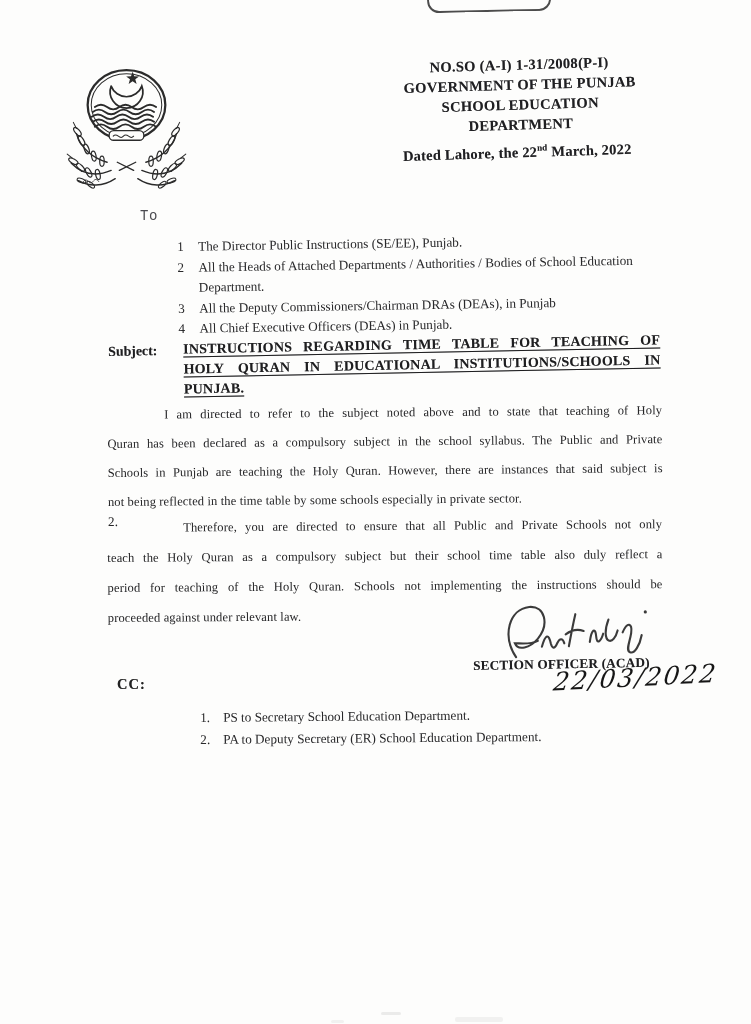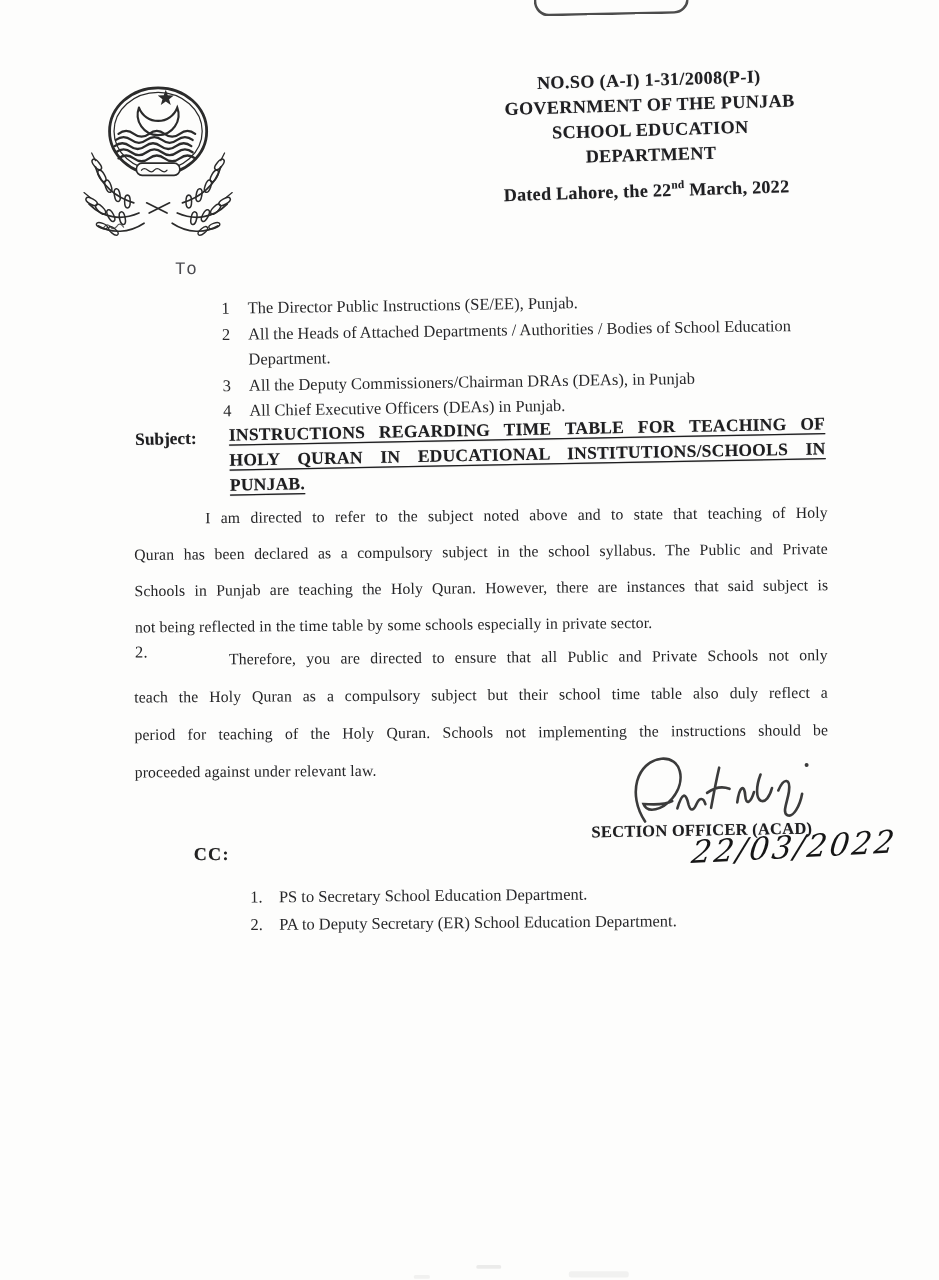--- a/index.html
+++ b/index.html
@@ -82,21 +82,21 @@
     position:absolute;left:3px;top:58px;font-weight:bold;font-size:13.2px;
     letter-spacing:.2px;color:#1e1e20;white-space:nowrap;
   }
   .sig-date{
     position:absolute;left:83px;top:66px;
     font-family:"DejaVu Serif","Liberation Serif",serif;
     font-style:italic;font-size:25px;letter-spacing:2px;color:#161616;
     transform:rotate(-2deg) skewX(-10deg);white-space:nowrap;
   }
   
-  .cc-label{left:117px;top:676px;font-weight:bold;font-size:14.5px;letter-spacing:1px;color:#222;margin-left:38px;}
+  .cc-label{left:117px;top:676px;font-weight:bold;font-size:14.5px;letter-spacing:1px;color:#222;}
   .cc-list{
     left:200px;top:707px;font-size:13.2px;line-height:21.5px;color:#28282a;
     transform:rotate(-0.5deg);transform-origin:left top;
   }
   .cc-item{display:flex;}
   .cc-item .num{width:23px;flex:0 0 23px;}
   
   .smudge{background:#9a9a9a;opacity:.18;border-radius:2px;}
   .sm1{left:381px;top:1012px;width:20px;height:3px;}
   .sm2{left:455px;top:1017px;width:48px;height:5px;opacity:.12;}

